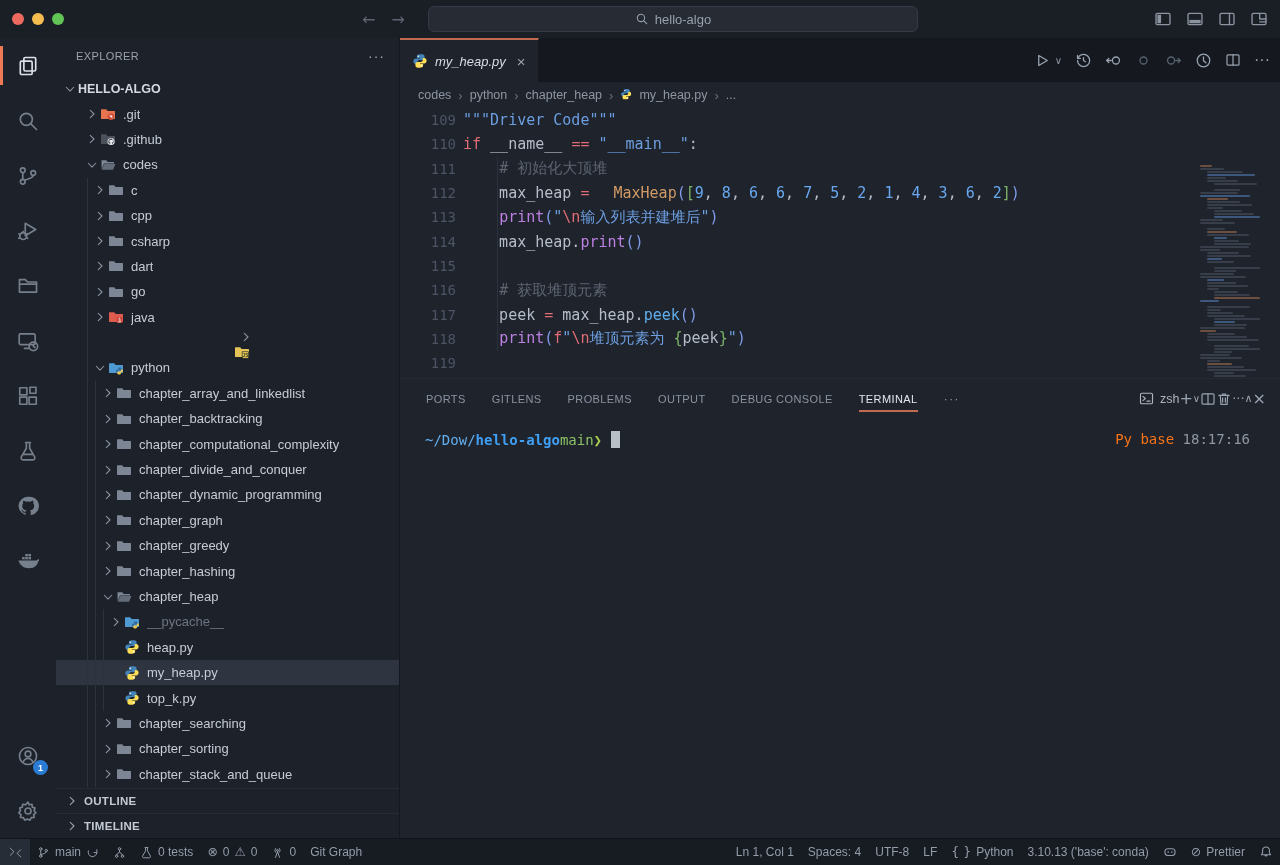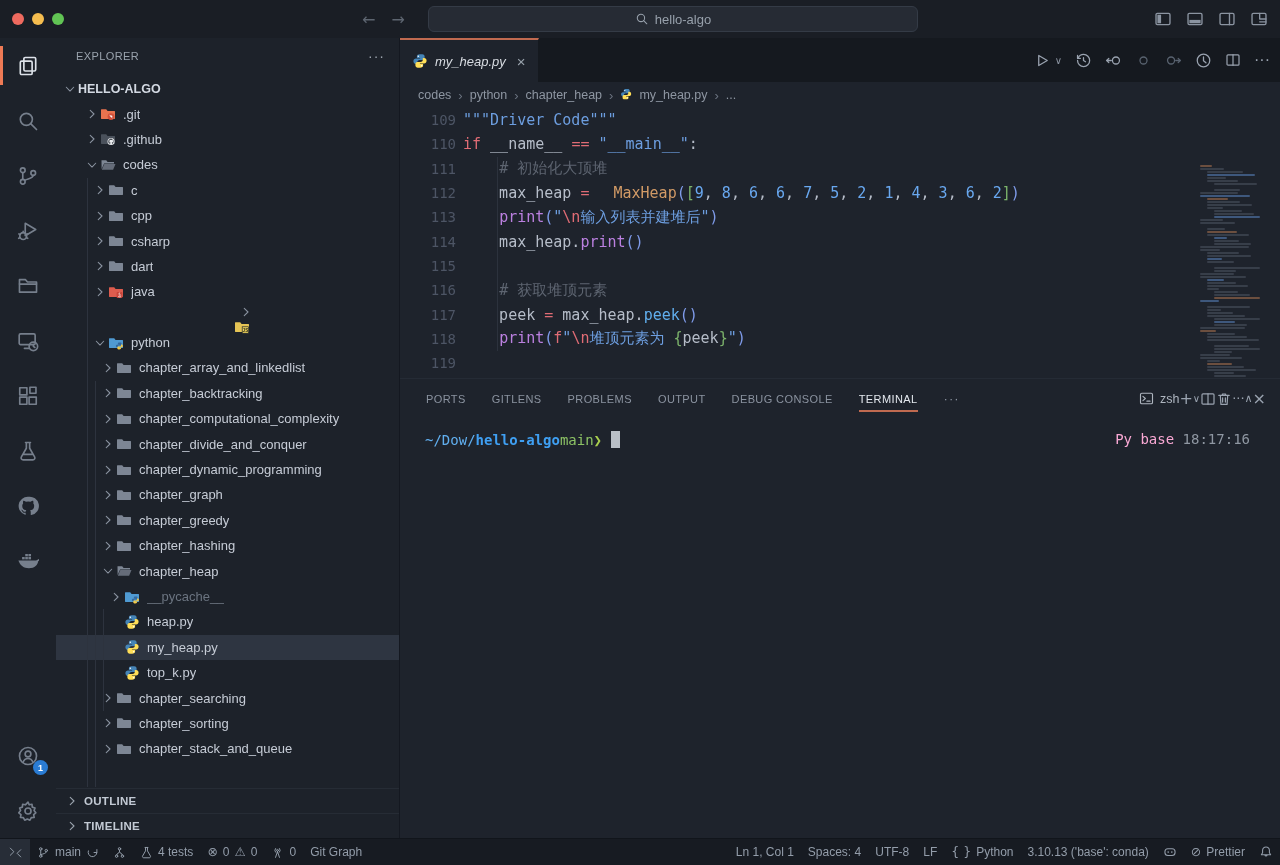--- a/index.html
+++ b/index.html
@@ -85,21 +85,21 @@
   .ptab-kebab { color:#8b93a0; font-size:13px; letter-spacing:1px; }
   .panel-actions { position:absolute; right:14px; top:0; height:39px; display:flex; align-items:center; color:#9aa3b0; font-size:14px; }
   .pa-shell { display:flex; align-items:center; gap:6px; font-size:12.5px; color:#aeb5bf; }
   .pa-glyph { font-family:"DejaVu Sans",sans-serif; font-size:14px; color:#9aa3b0; }
   .terminal { flex:1; font-family:"DejaVu Sans Mono", monospace; font-size:14px; padding:13px 30px 0 25px; position:relative; }
   .t-line { display:flex; align-items:center; }
   .t-path { color:#61aff0; } .t-repo { color:#3f9ff2; font-weight:bold; }
   .t-branch { color:#8cc265; } .t-chev { color:#a9cf4d; font-weight:bold; }
   .t-cursor { display:inline-block; width:9px; height:17px; background:#b9bfc7; margin-left:9px; }
   .t-right { position:absolute; right:30px; top:13px; }
-  .t-env { color:#f9a8d4; } .t-time { color:#8f97a2; }
+  .t-env { color:#f97316; } .t-time { color:#8f97a2; }
 
   
   .status { height:27px; background:#171b22; border-top:1px solid #11151b; display:flex; justify-content:space-between;
     color:#939daa; font-size:12px; }
   .st-group { display:flex; align-items:center; height:100%; }
   .st-item { display:flex; align-items:center; gap:5px; padding:0 7px; height:100%; cursor:pointer; white-space:nowrap; }
   .st-item.remote { background:#272d37; width:30px; justify-content:center; }
   .st-item .uic { font-size:12.5px; }
 </style>
 </head>
@@ -371,20 +371,33 @@
             <svg viewBox="0 0 16 16" width="14" height="14" fill="none" stroke="currentColor" stroke-width="1.2" stroke-linecap="round" stroke-linejoin="round">
               <path d="M6 3.8l4.3 4.2L6 12.2"></path>
             </svg>
           </span>
           <span class="tw-icon">
             <svg viewBox="0 0 16 16" width="16" height="16">
               <path fill="#7d8694" d="M1.5 3.2h4.7l1.4 1.8h6.9c.3 0 .5.2.5.5v7c0 .3-.2.5-.5.5H1.5c-.3 0-.5-.2-.5-.5v-8.8c0-.3.2-.5.5-.5z"></path>
             </svg>
           </span>
           <span class="lbl">dart</span>
+        </div>
+        <div class="tree-row" style="padding-left: 36px;">
+          <span class="tw-chev">
+            <svg viewBox="0 0 16 16" width="14" height="14" fill="none" stroke="currentColor" stroke-width="1.2" stroke-linecap="round" stroke-linejoin="round">
+              <path d="M6 3.8l4.3 4.2L6 12.2"></path>
+            </svg>
+          </span>
+          <span class="tw-icon">
+            <svg viewBox="0 0 16 16" width="16" height="16">
+              <path fill="#7d8694" d="M1.5 3.2h4.7l1.4 1.8h6.9c.3 0 .5.2.5.5v7c0 .3-.2.5-.5.5H1.5c-.3 0-.5-.2-.5-.5v-8.8c0-.3.2-.5.5-.5z"></path>
+            </svg>
+          </span>
+          <span class="lbl">go</span>
         </div>
         <div class="tree-row" style="padding-left: 36px;">
           <span class="tw-chev">
             <svg viewBox="0 0 16 16" width="14" height="14" fill="none" stroke="currentColor" stroke-width="1.2" stroke-linecap="round" stroke-linejoin="round">
               <path d="M6 3.8l4.3 4.2L6 12.2"></path>
             </svg>
           </span>
           <span class="tw-icon">
             <svg viewBox="0 0 16 16" width="16" height="16">
               <path fill="#dd5c4e" d="M1.5 3.2h4.7l1.4 1.8h6.9c.3 0 .5.2.5.5v7c0 .3-.2.5-.5.5H1.5c-.3 0-.5-.2-.5-.5v-8.8c0-.3.2-.5.5-.5z"></path>
@@ -954,21 +967,21 @@
             <path d="M8 5v2.2M8 7.2c0 2-3.6 1.6-3.6 3.8M8 7.2c0 2 3.6 1.6 3.6 3.8"></path>
           </svg>
         </span>
       </div>
       <div class="st-item">
         <span class="icn">
           <svg viewBox="0 0 16 16" width="13" height="13" fill="none" stroke="currentColor" stroke-width="1.2" stroke-linecap="round" stroke-linejoin="round">
             <path d="M6.2 1.8h3.6M6.8 2v4l-3.6 6.3c-.6 1 .1 2.2 1.3 2.2h7c1.2 0 1.9-1.2 1.3-2.2L9.2 6V2"></path>
           </svg>
         </span>
-        <span>4 tests</span>
+        <span>0 tests</span>
       </div>
       <div class="st-item">
         <span class="uic">⊗</span>
         <span>0</span>
         <span class="uic">⚠</span>
         <span>0</span>
       </div>
       <div class="st-item">
         <span class="icn">
           <svg viewBox="0 0 16 16" width="13" height="13" fill="none" stroke="currentColor" stroke-width="1.2" stroke-linecap="round" stroke-linejoin="round">

